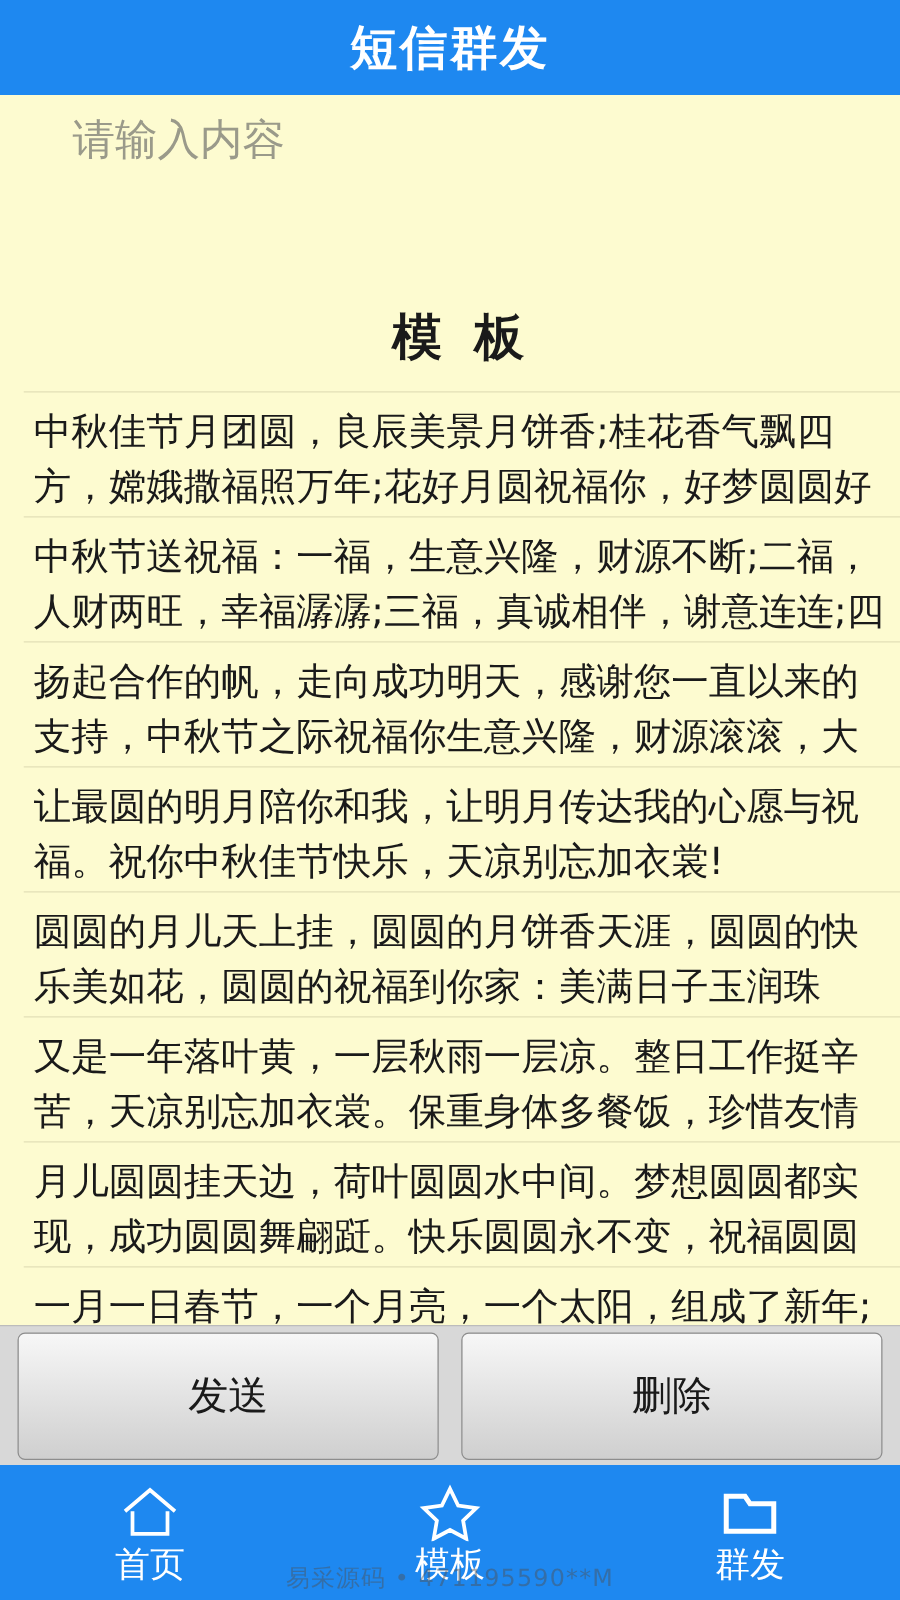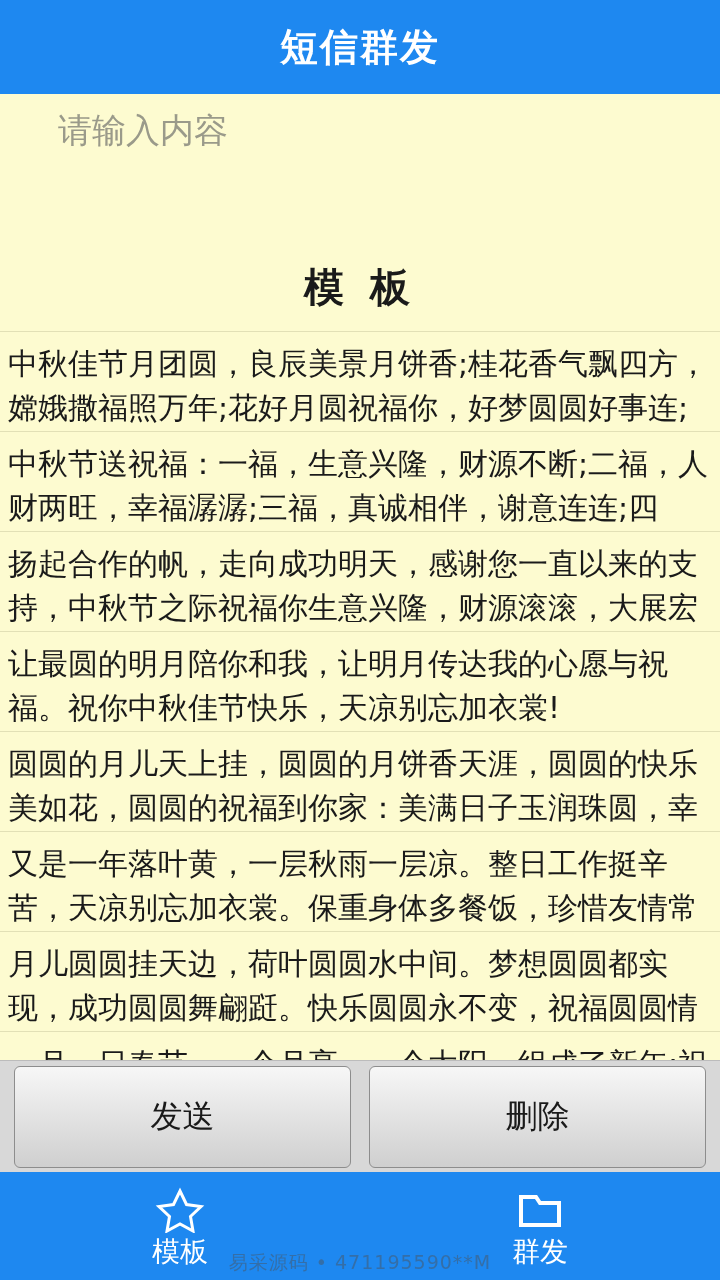--- a/index.html
+++ b/index.html
@@ -13,21 +13,21 @@
   .screen {
     position: relative;
     width: 720px;
     height: 1280px;
     background: #fdfbd0;
     display: flex;
     flex-direction: column;
   }
   
   .titlebar {
-    height: 94px;
+    height: 76px;
     background: #1e88f0;
     display: flex;
     align-items: center;
     justify-content: center;
     flex: 0 0 auto;
   }
   .titlebar .title {
     color: #ffffff;
     font-size: 38px;
     font-weight: bold;
@@ -45,20 +45,21 @@
     color: #9a9a8a;
     font-size: 34px;
     line-height: 44px;
   }
   
   .template-wrap {
     flex: 1 1 auto;
     overflow: hidden;
     background: #fdfbd0;
     position: relative;
+    padding-left: 19px;
   }
   .template-title {
     text-align: center;
     font-size: 40px;
     font-weight: bold;
     color: #1a1a1a;
     letter-spacing: 6px;
     padding: 6px 0 16px 0;
   }
   .tpl-list {
@@ -161,20 +162,29 @@
     </div>
   </div>
 
   <div class="button-bar">
     <div class="btn">发送</div>
     <div class="btn">删除</div>
   </div>
 
   <div class="bottom-nav">
 
+    <div class="nav-item">
+      <span class="nav-icon">
+        <svg viewBox="0 0 52 48" width="52" height="48" fill="none" stroke="currentColor" stroke-width="3">
+          <path d="M6 24 L26 7 L46 24"></path>
+          <path d="M12 24 L12 42 L40 42 L40 24"></path>
+        </svg>
+      </span>
+      <span class="nav-label">首页</span>
+    </div>
 
     <div class="nav-item">
       <span class="nav-icon">
         <svg viewBox="0 0 52 48" width="52" height="48" fill="none" stroke="currentColor" stroke-width="3">
           <path d="M26 6 L32.5 19.5 L47 21.5 L36.5 31.5 L39 46 L26 39 L13 46 L15.5 31.5 L5 21.5 L19.5 19.5 Z"></path>
         </svg>
       </span>
       <span class="nav-label">模板</span>
     </div>
 

